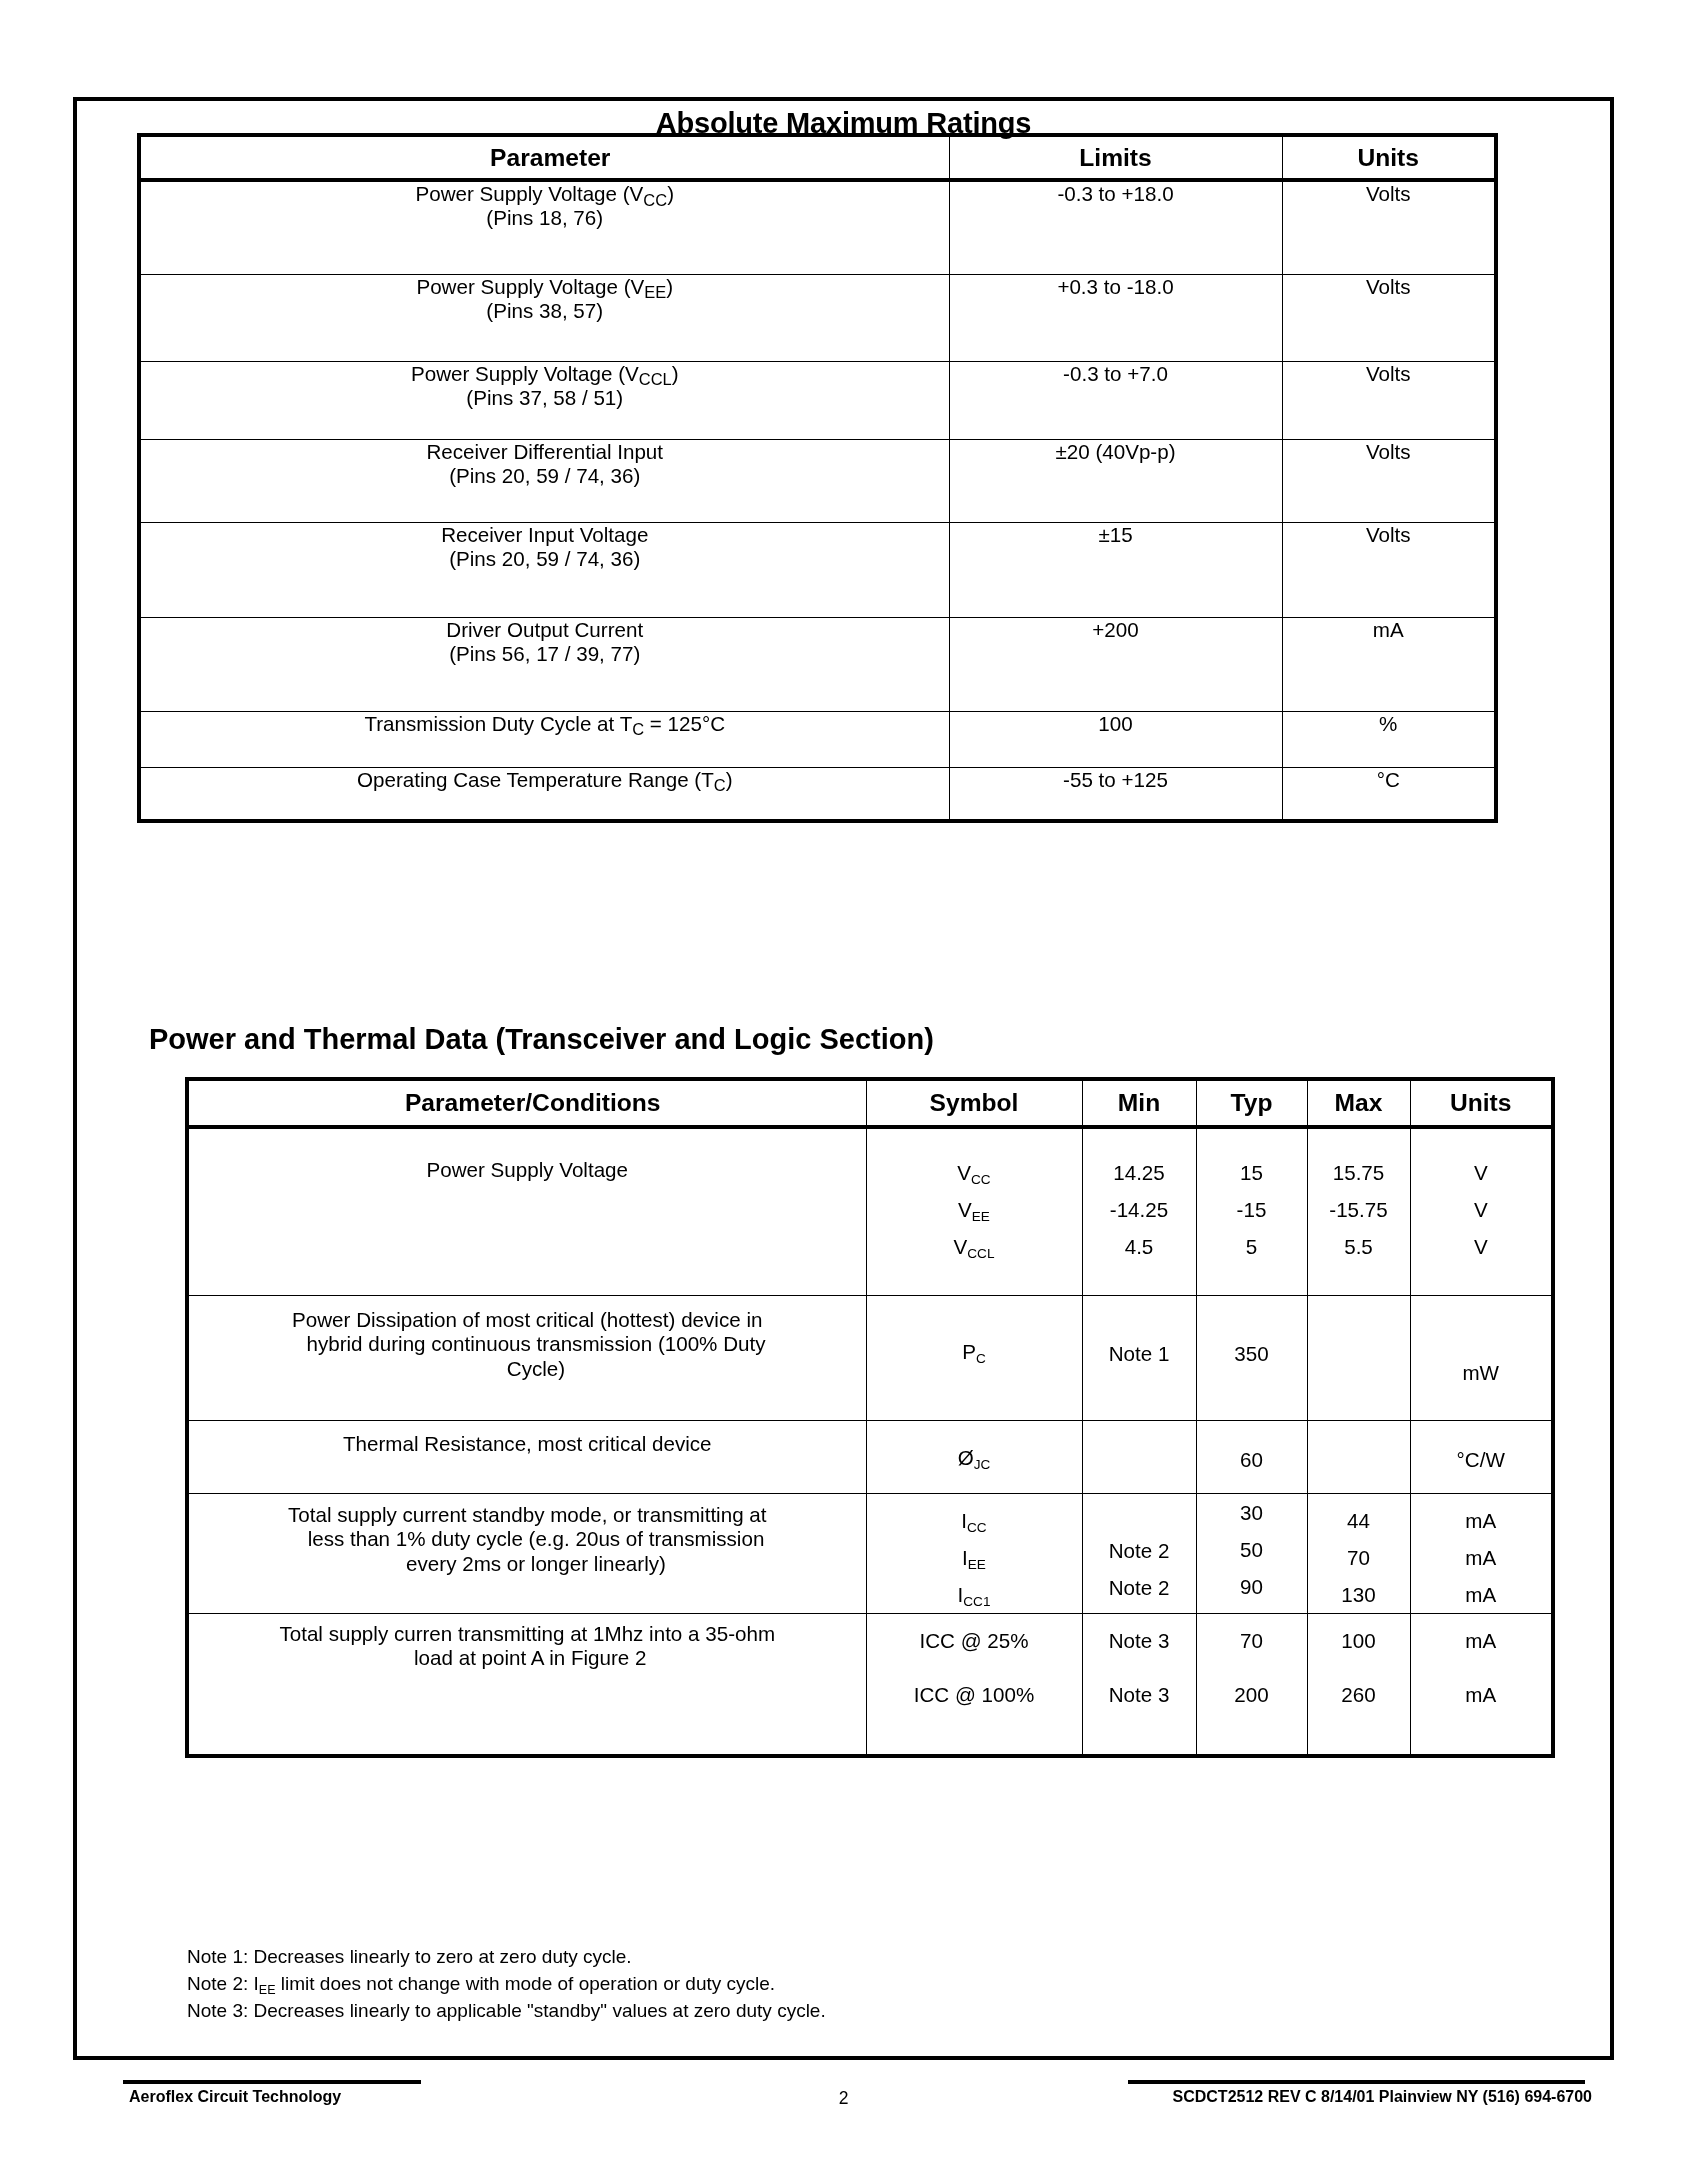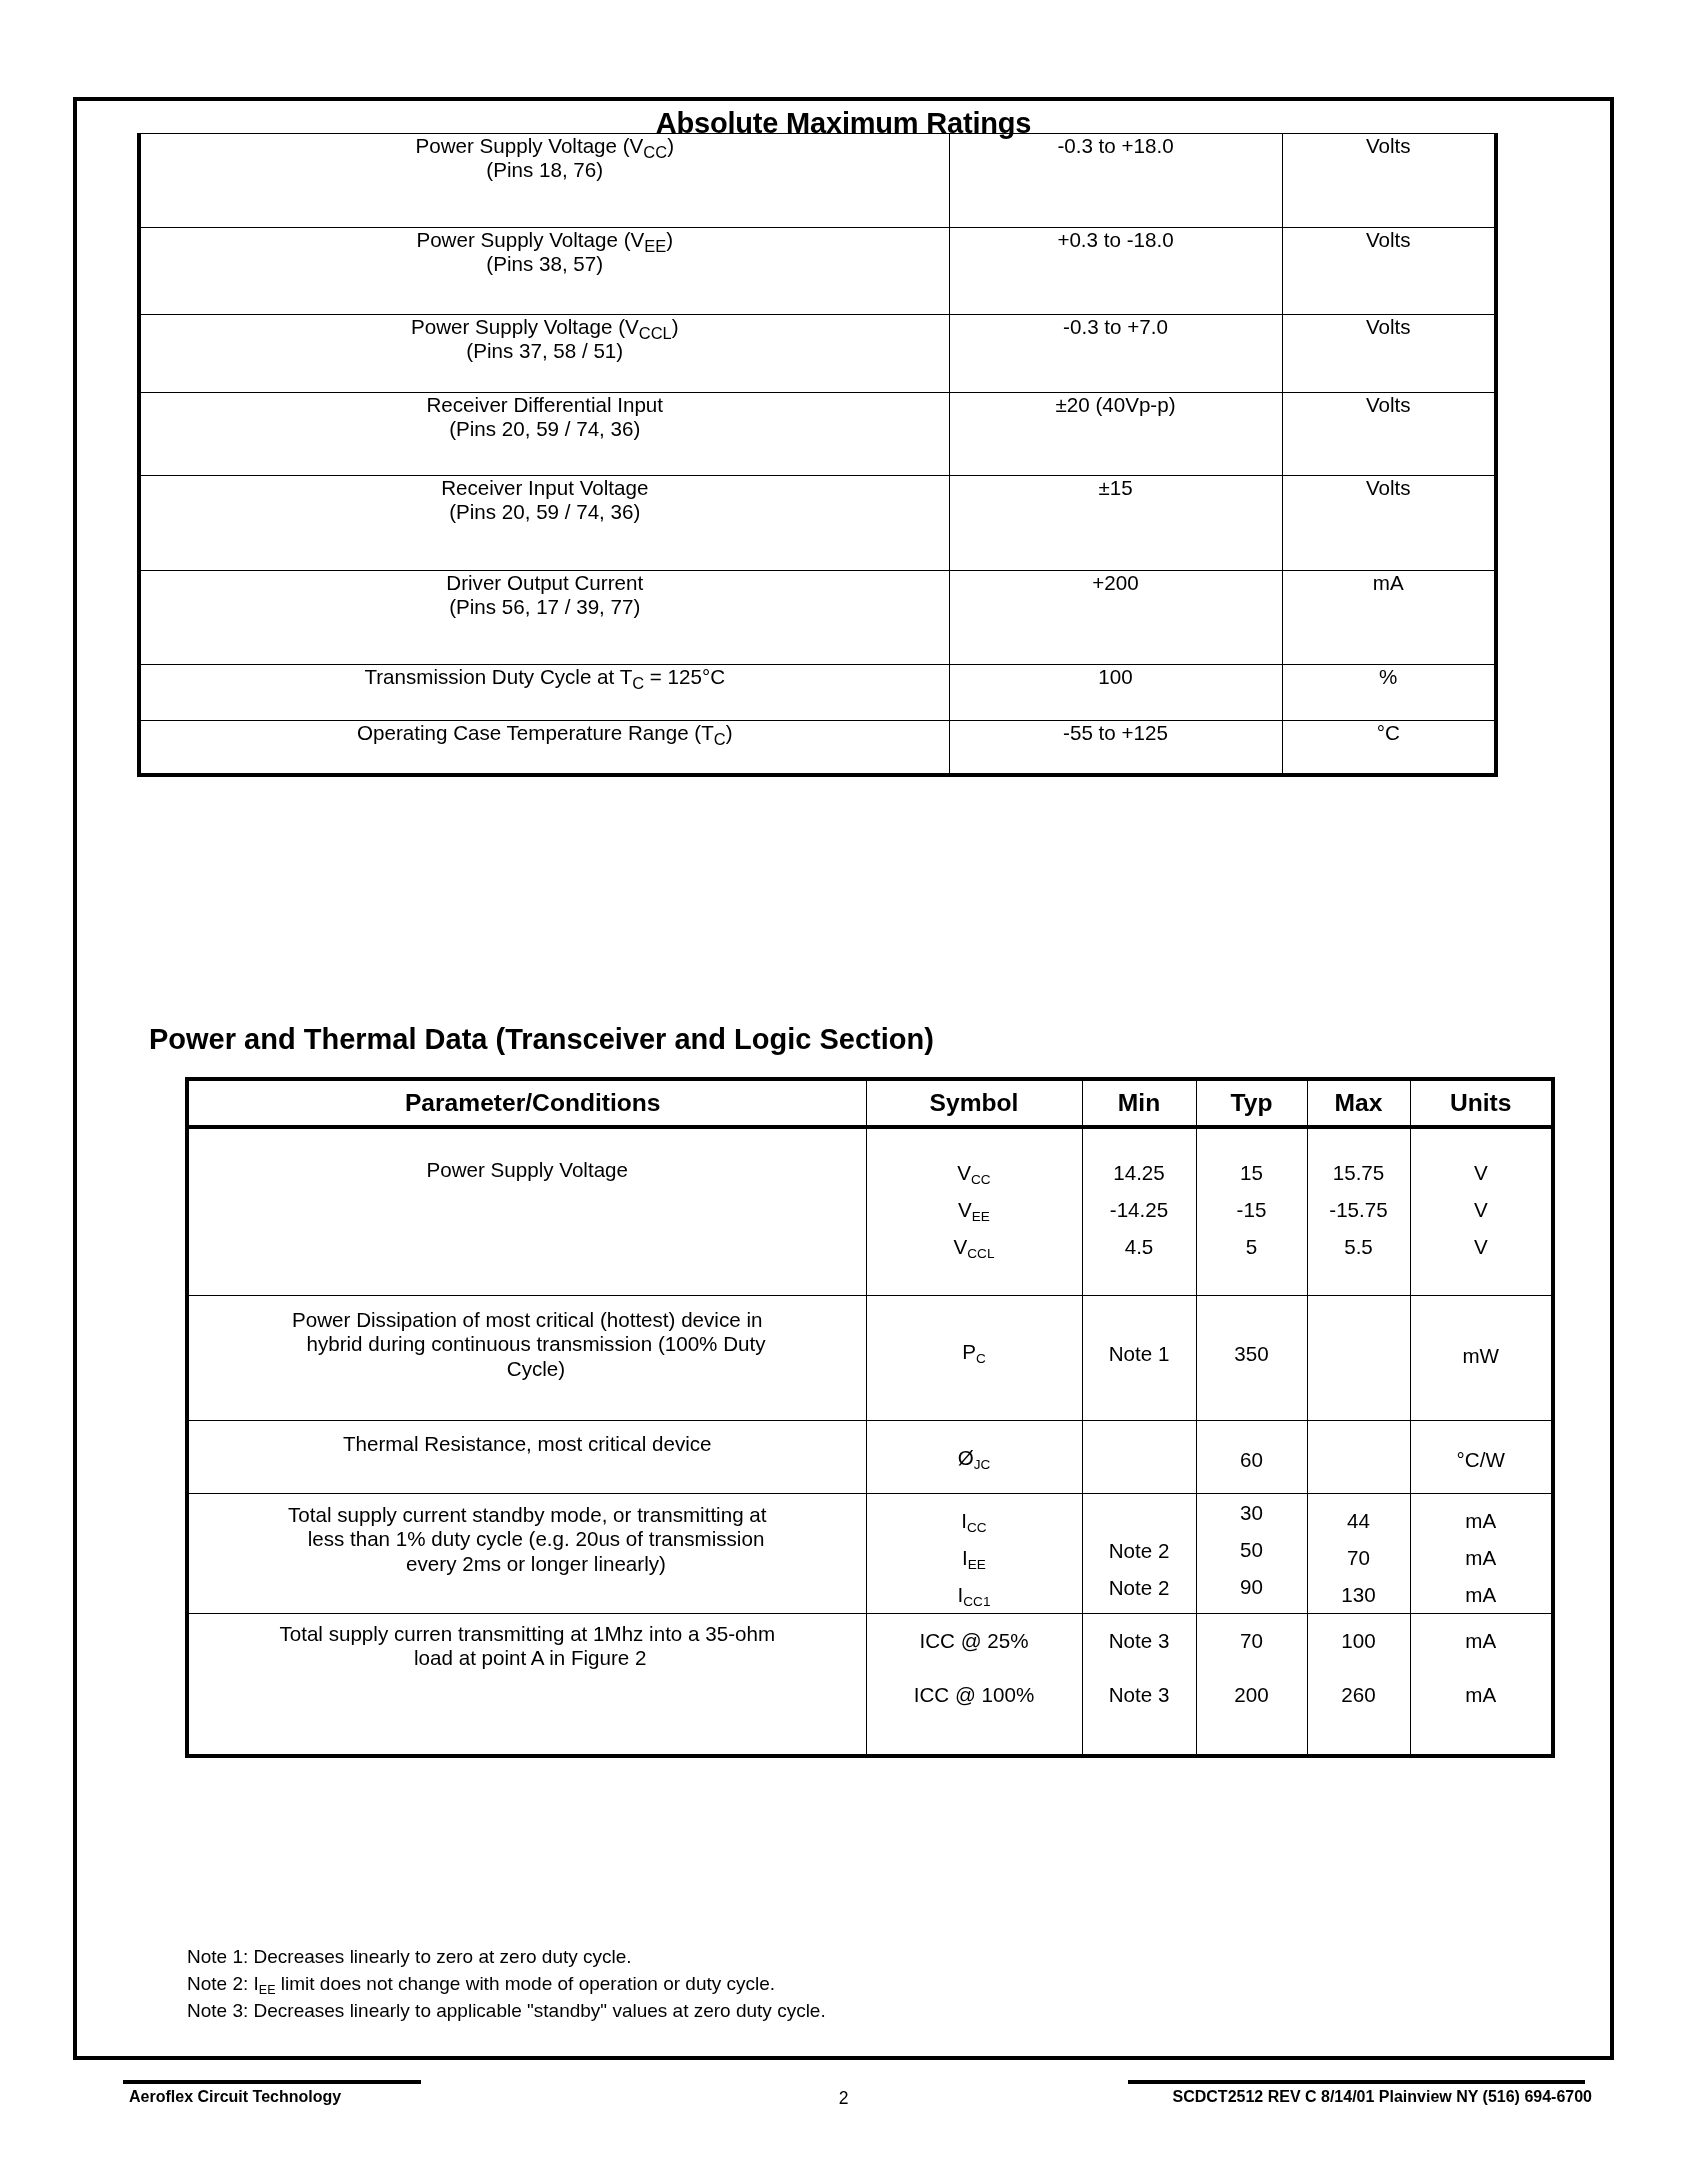--- a/index.html
+++ b/index.html
@@ -159,20 +159,25 @@
 
 <div id="doc-title">Absolute Maximum Ratings</div>
 
 <table class="dtable" id="table-amr">
   <colgroup>
     <col class="c-param">
       <col class="c-lim">
       <col class="c-unit">
   </colgroup>
   <tbody>
+    <tr class="hdr">
+      <td class="cell-param outer-l outer-t">Parameter</td>
+      <td class="outer-t">Limits</td>
+      <td class="outer-t outer-r">Units</td>
+    </tr>
 
     <tr style="height:94px">
       <td class="cell-param outer-l">
         <div><span>Power Supply Voltage (V</span><sub class="sc">CC</sub><span>)</span></div>
         <div>(Pins 18, 76)</div>
       </td>
       <td class="cell-val">-0.3 to +18.0</td>
       <td class="cell-val outer-r">Volts</td>
     </tr>
 
@@ -294,21 +299,21 @@
     <tr style="height:125px">
       <td class="cell-param outer-l" style="padding-top:12.7px">
         <div>Power Dissipation of most critical (hottest) device in</div>
         <div style="padding-left:17.5px">hybrid during continuous transmission (100% Duty</div>
         <div style="padding-left:17.5px">Cycle)</div>
       </td>
       <td style="padding-top:44px"><span>P</span><sub>C</sub></td>
       <td style="padding-top:46px">Note 1</td>
       <td style="padding-top:46px">350</td>
       <td style="padding-top:46px"></td>
-      <td class="outer-r" style="padding-top:48px">mW</td>
+      <td class="outer-r" style="padding-top:65px">mW</td>
     </tr>
 
     <tr style="height:73px">
       <td class="cell-param outer-l" style="padding-top:11px">
         <div>Thermal Resistance, most critical device</div>
       </td>
       <td style="padding-top:25.4px"><span>Ø</span><sub>JC</sub></td>
       <td style="padding-top:27px"></td>
       <td style="padding-top:27px">60</td>
       <td style="padding-top:27px"></td>

